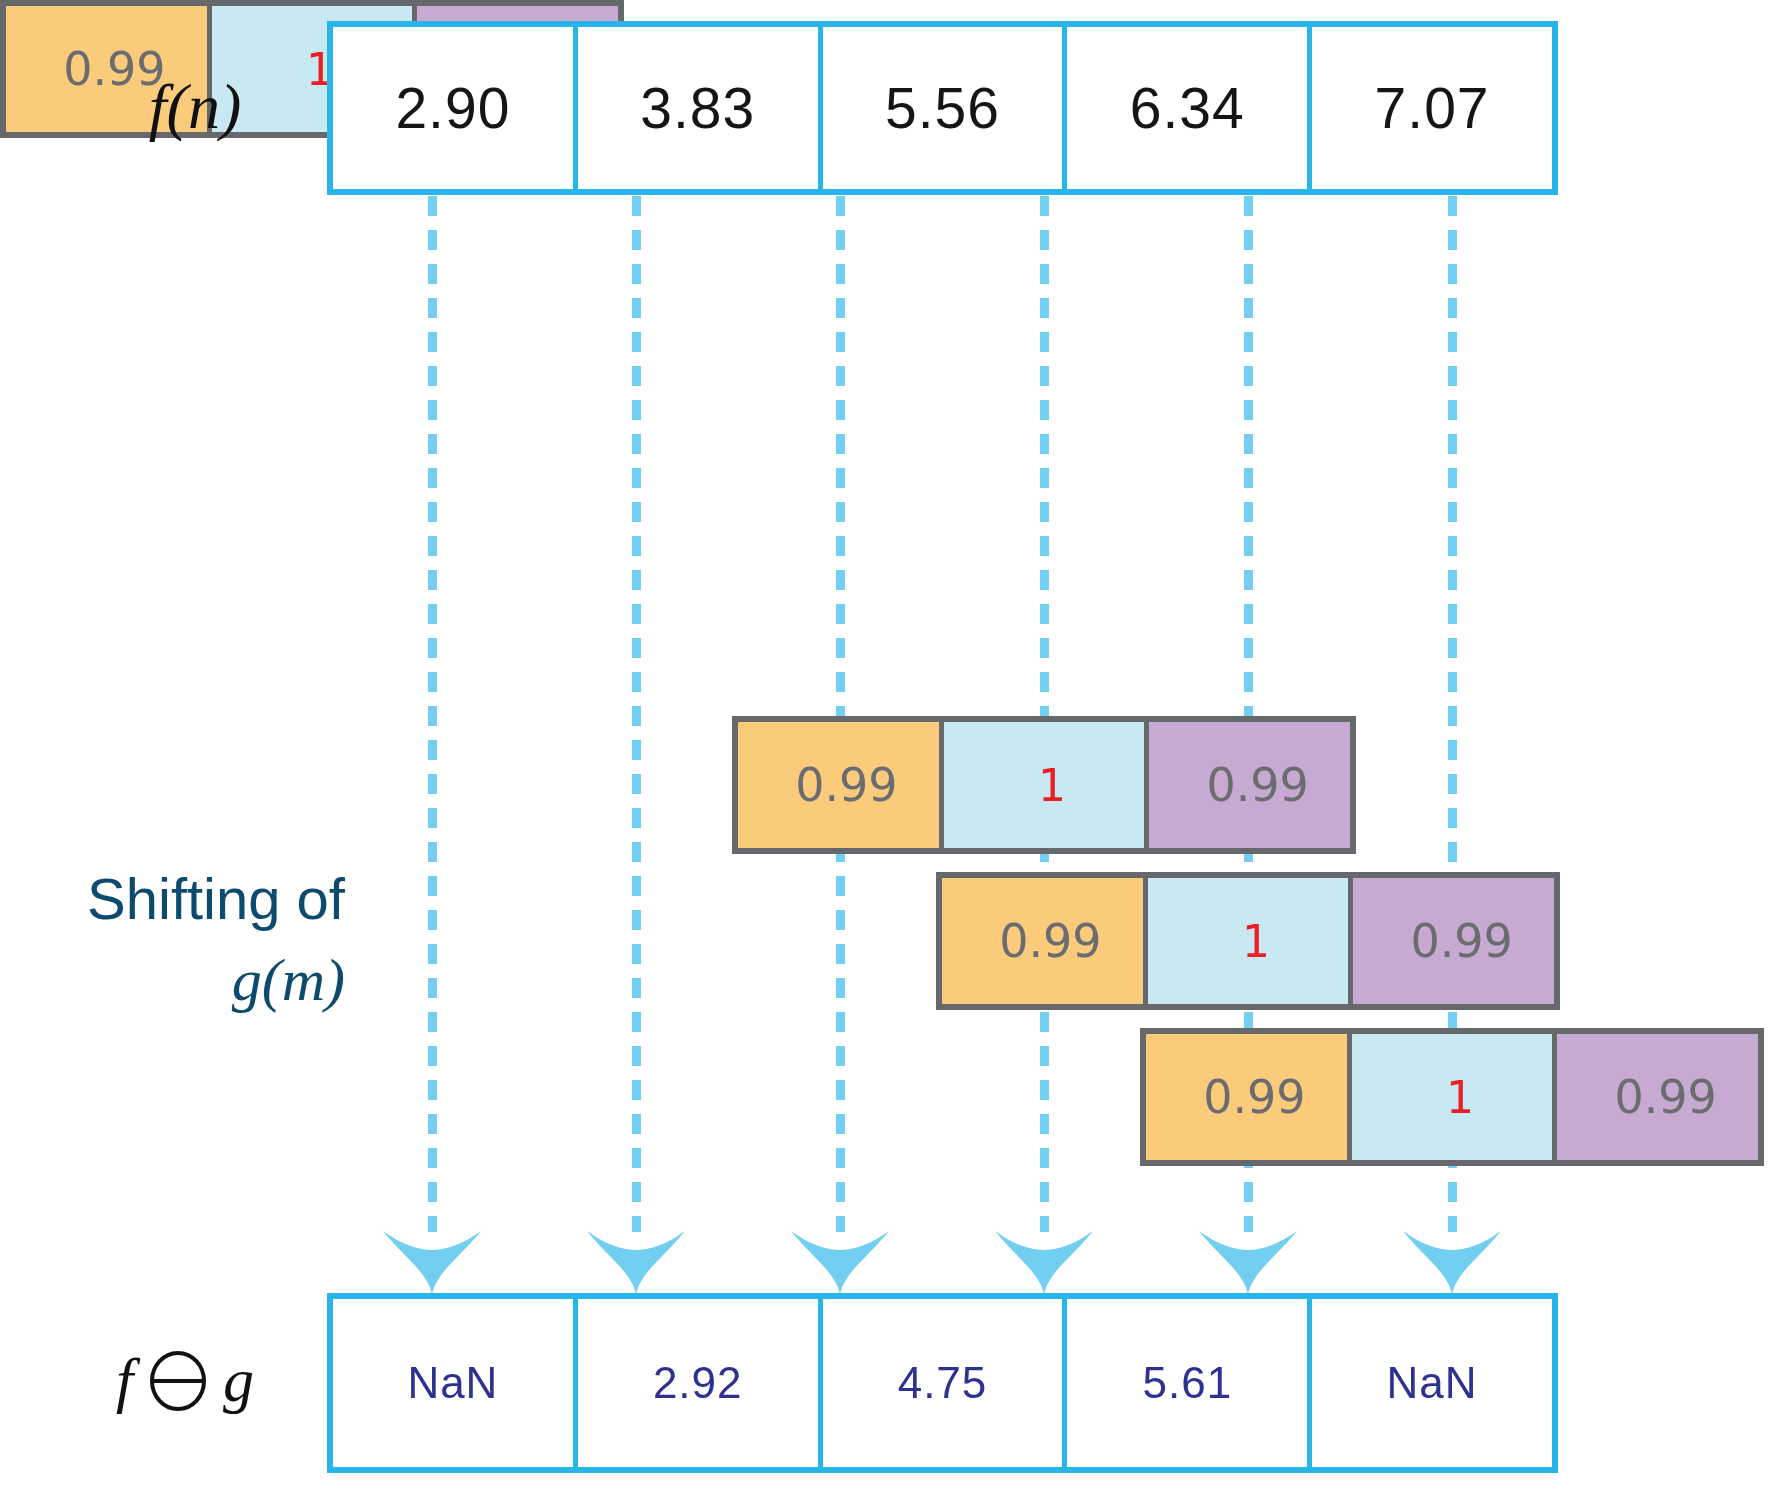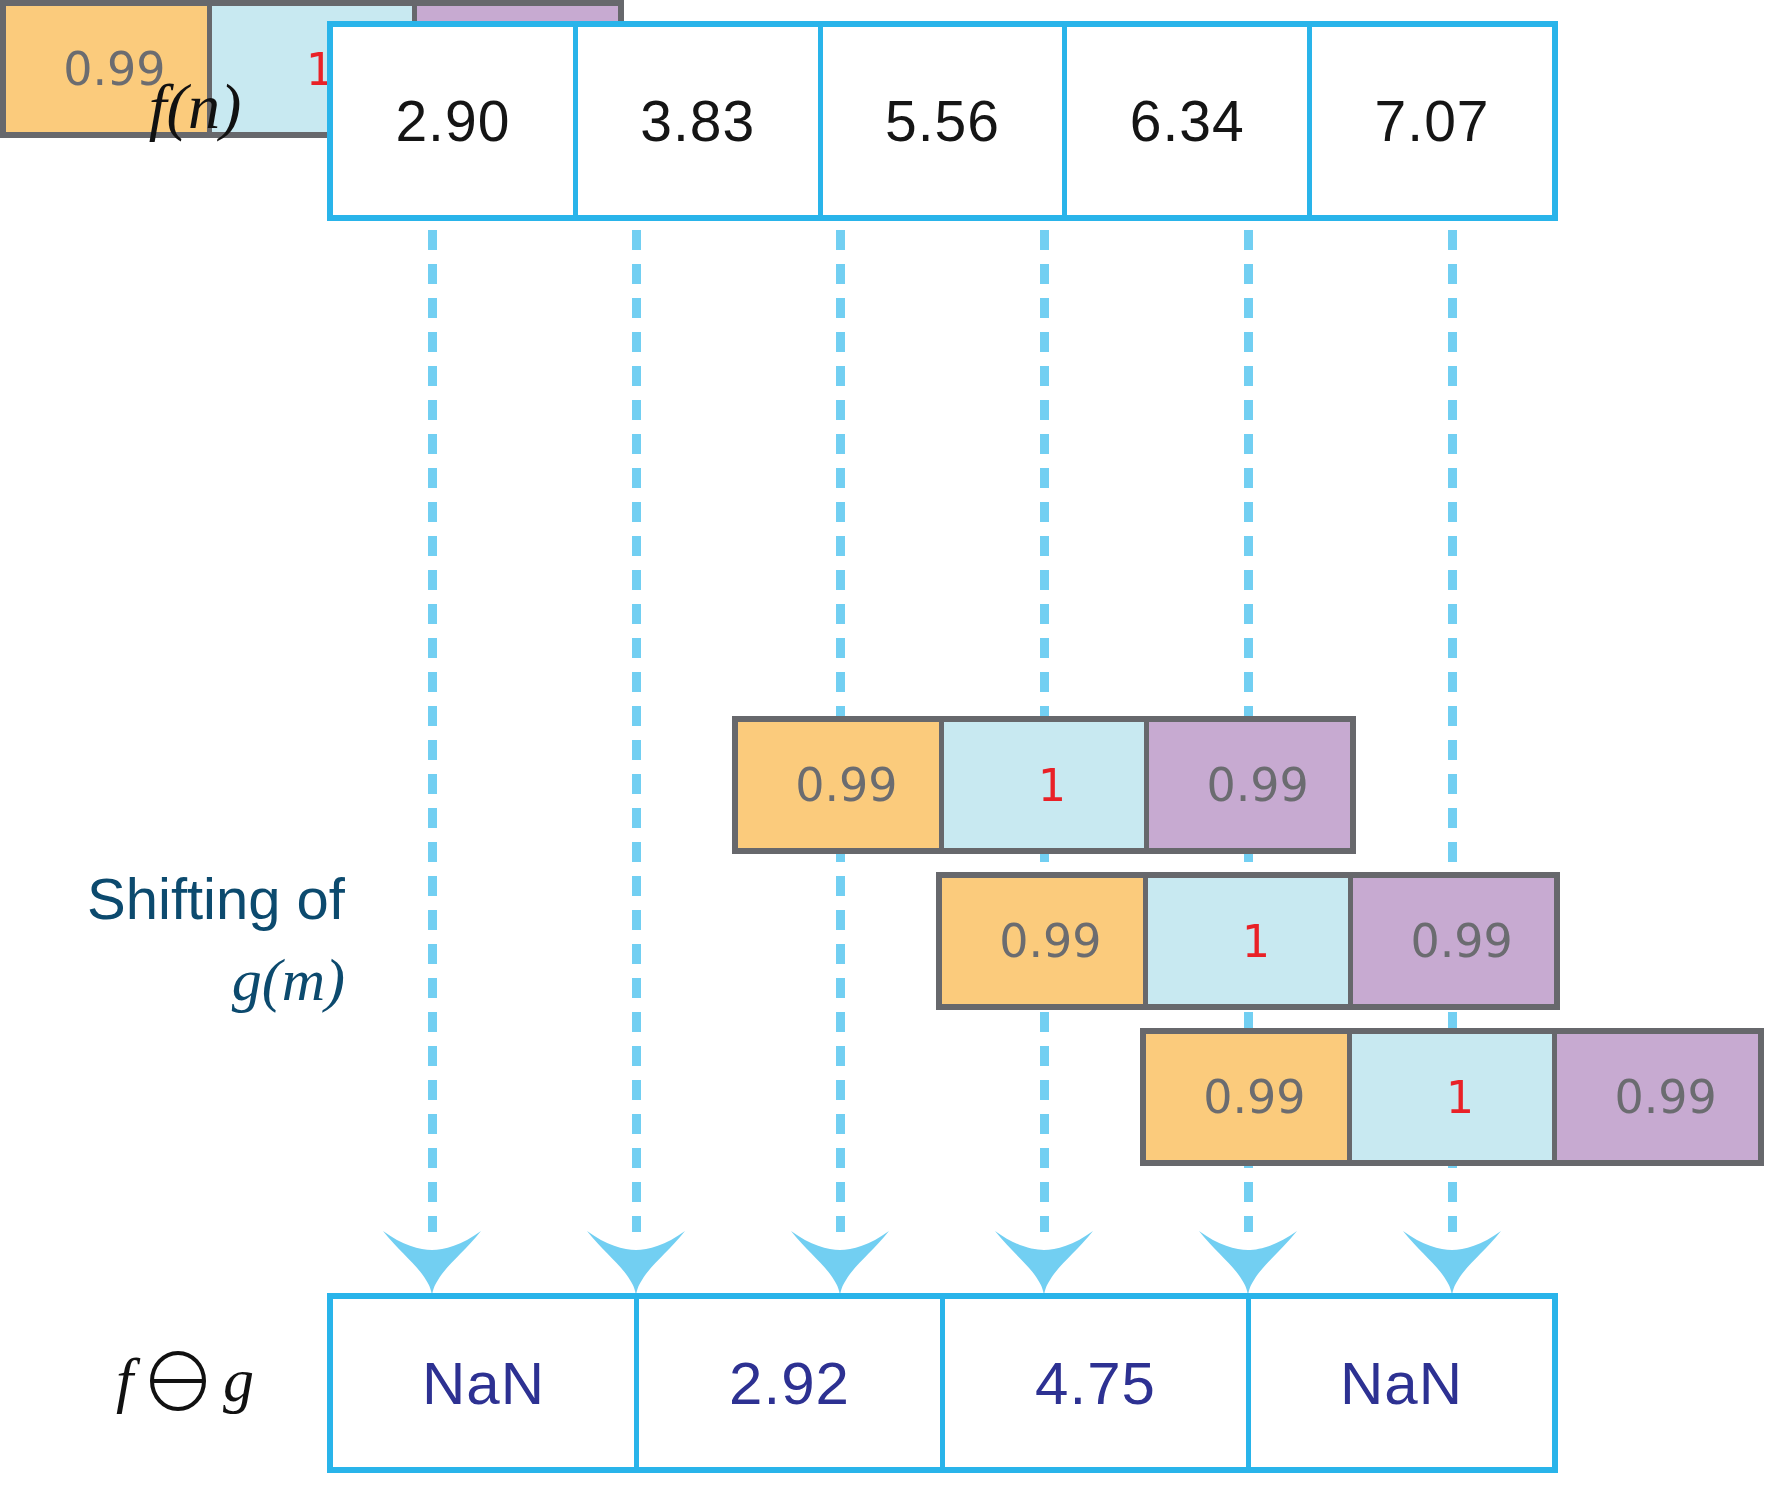--- a/index.html
+++ b/index.html
@@ -15,32 +15,32 @@
   .sig-box{
     position:absolute;
     left:327px;
     width:1231px;
     border:6px solid #29b4ea;
     box-sizing:border-box;
     display:flex;
     background:#ffffff;
     z-index:3;
   }
-  #fn-box{top:21px;height:200px;}
+  #fn-box{top:21px;height:174px;}
   #result-box{top:1293px;height:180px;}
   .sig-cell{
     flex:1 1 0;
     display:flex;align-items:center;justify-content:center;
     border-right:5px solid #29b4ea;
     font-size:57px;
     color:#151515;
     letter-spacing:1px;
   }
   .sig-cell:last-child{border-right:none;}
-  #result-box .sig-cell{color:#2d3192;font-size:60px;}
+  #result-box .sig-cell{color:#2d3192;font-size:44px;}
 
   
   .fn-label{
     position:absolute;left:80px;top:70px;width:230px;
     text-align:center;
     font-family:"Liberation Serif", serif;
     font-style:italic;font-size:64px;color:#111;
     z-index:3;
   }
   .shift-label{
@@ -203,16 +203,17 @@
       <ellipse cx="29" cy="31" rx="26" ry="28" fill="none" stroke="#111" stroke-width="4"></ellipse>
       <line x1="4" y1="31" x2="54" y2="31" stroke="#111" stroke-width="4"></line>
     </svg>
     <span class="letter">g</span>
   </div>
 
   <div class="sig-box" id="result-box">
     <div class="sig-cell">NaN</div>
     <div class="sig-cell">2.92</div>
     <div class="sig-cell">4.75</div>
+    <div class="sig-cell">5.61</div>
     <div class="sig-cell">NaN</div>
   </div>
 
 </div>
 
 </body></html>

